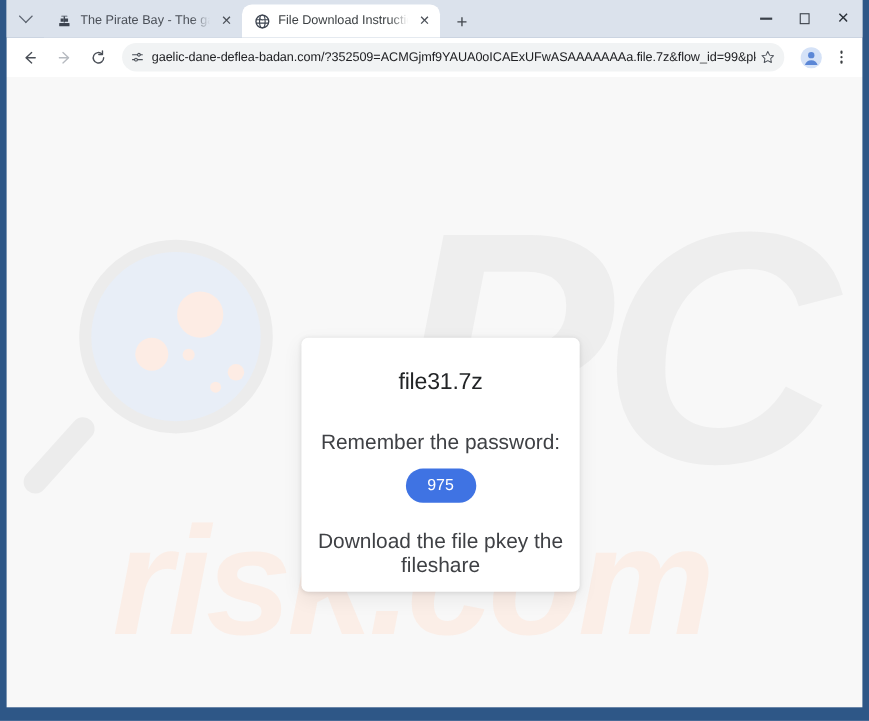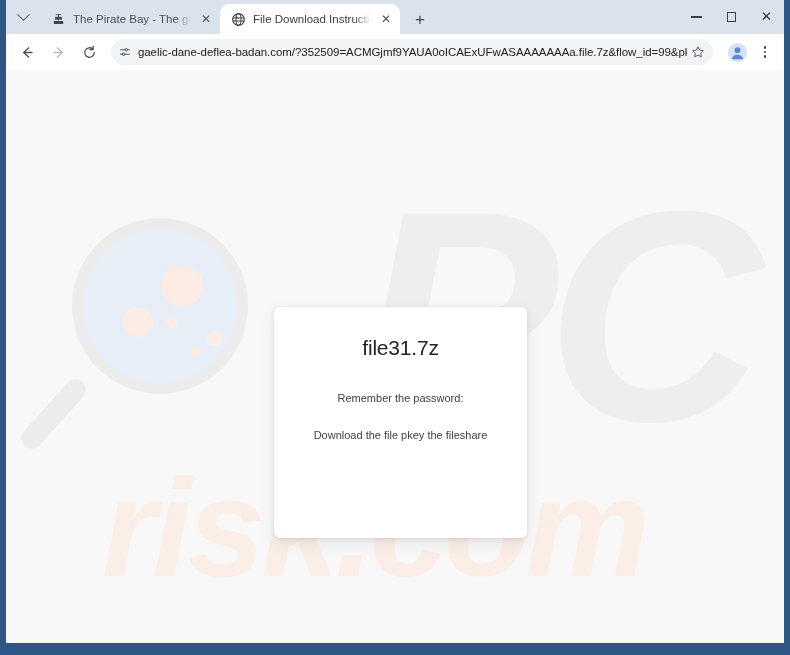--- a/index.html
+++ b/index.html
@@ -238,21 +238,21 @@
     text-align: center;
   }
   .card-title {
     margin-top: 29px;
     font-size: 21px;
     font-weight: 400;
     color: #222426;
     letter-spacing: -0.2px;
   }
   .card-line {
-    font-size: 11px;
+    font-size: 19px;
     color: #3f4145;
   }
   .line-password { margin-top: 32px; }
   .line-fileshare { margin-top: 25px; }
 
   .pill {
     display: inline-block;
     margin-top: 12px;
     min-width: 64px;
     padding: 8px 17px;
@@ -387,17 +387,20 @@
         <div class="dot d2"></div>
         <div class="dot d3"></div>
         <div class="dot d4"></div>
         <div class="dot d5"></div>
       </div>
     </div>
 
     <div class="card">
       <div class="card-title">file31.7z</div>
       <div class="card-line line-password">Remember the password:</div>
+      <div>
+        <span class="pill">975</span>
+      </div>
       <div class="card-line line-fileshare">Download the file pkey the fileshare</div>
     </div>
 
   </div>
 </div>
 
 </body></html>

